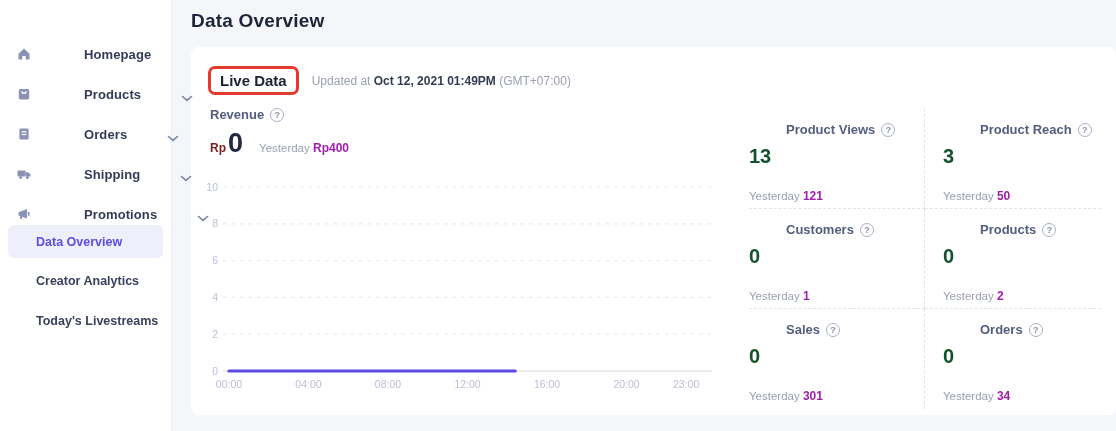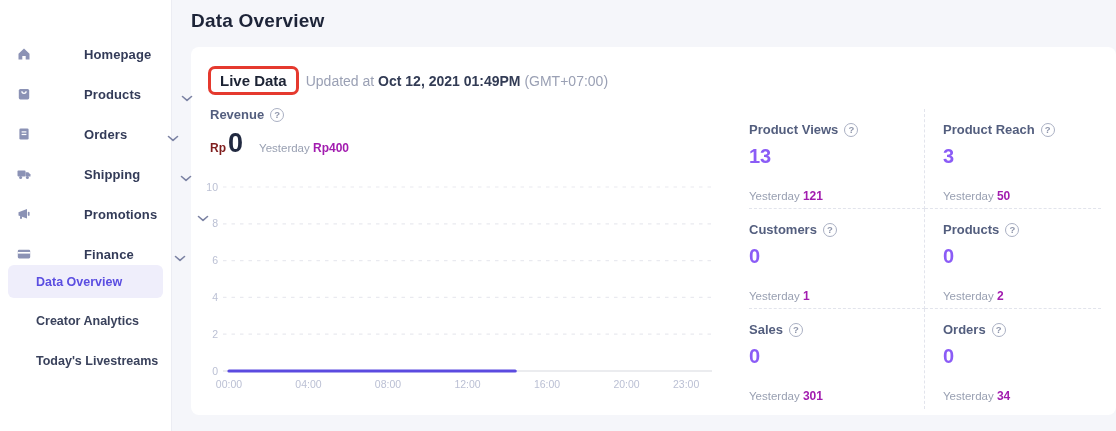--- a/index.html
+++ b/index.html
@@ -39,21 +39,21 @@
   .card {
     position:absolute; left:18px; top:47px; width:925px; height:368px;
     background:#ffffff; border-radius:8px;
   }
   
   .live-row { position:absolute; left:17px; top:19px; display:flex; align-items:center; }
   .live-box {
     border:3px solid #e5392e; border-radius:7px; padding:3px 9px;
     font-size:15px; font-weight:800; color:#1c2334;
   }
-  .updated { margin-left:7px; font-size:14px; color:#9aa0b4; }
+  .updated { margin-left:13px; font-size:12px; color:#9aa0b4; }
   .updated b { color:#333c55; font-weight:800; }
   
   .chart-section { position:absolute; left:4px; top:60px; width:527px; height:350px; }
   .rev-label-row { margin-left:15px; display:flex; align-items:center; }
   .metric-label, .rev-label { font-size:13px; font-weight:600; color:#535e7e;text-align:center; }
   .help-icon {
     display:inline-flex; align-items:center; justify-content:center;
     width:14px; height:14px; margin-left:6px;
     border:1px solid #aab0c3; border-radius:50%;
     font-size:9.5px; font-weight:700; color:#8f96ab; cursor:pointer;
@@ -67,22 +67,22 @@
   .chart-svg { position:absolute; left:0; top:72px; }
   
   .metrics-grid {
     position:absolute; left:558px; top:62px; width:352px;
     display:grid; grid-template-columns:176px 176px; grid-auto-rows:100px;
   }
   .metric-cell { padding-top:13px; }
   .metric-cell.c0 { border-right:1px dashed #e2e4ec; }
   .metric-cell.c1 { padding-left:18px; }
   .metric-cell.rb { border-bottom:1px dashed #e2e4ec; }
-  .metric-label-row { display:flex; align-items:center; }
-  .metric-value { font-size:20px; font-weight:800; color:#8b5cf6; margin-top:8px; line-height:1.1; }
+  .metric-label-row { display:flex; align-items:center;margin-left:37px; }
+  .metric-value { font-size:20px; font-weight:800; color:#14532d; margin-top:8px; line-height:1.1; }
   .metric-yesterday { margin-top:22px; }
 </style>
 </head>
 <body>
 
 <aside class="sidebar">
 
   <div class="nav-item">
     <span class="nav-icon">
       <svg width="16" height="16" viewBox="0 0 16 16">
@@ -149,34 +149,20 @@
         </svg>
     </span>
     <span class="nav-label">Promotions</span>
     <span class="nav-chevron">
       <svg width="12" height="7" viewBox="0 0 12 7">
           <polyline points="1.5,1.5 6,5.3 10.5,1.5" fill="none" stroke="#7b82a3" stroke-width="1.6" stroke-linecap="round" stroke-linejoin="round"></polyline>
         </svg>
     </span>
   </div>
 
-  <div class="nav-item">
-    <span class="nav-icon">
-      <svg width="16" height="16" viewBox="0 0 16 16">
-          <rect x="1.8" y="3.8" width="12.4" height="8.6" rx="1.3" fill="#8b92b5"></rect>
-          <rect x="1.8" y="6" width="12.4" height="1.6" fill="#ffffff"></rect>
-        </svg>
-    </span>
-    <span class="nav-label">Finance</span>
-    <span class="nav-chevron">
-      <svg width="12" height="7" viewBox="0 0 12 7">
-          <polyline points="1.5,1.5 6,5.3 10.5,1.5" fill="none" stroke="#7b82a3" stroke-width="1.6" stroke-linecap="round" stroke-linejoin="round"></polyline>
-        </svg>
-    </span>
-  </div>
 
 
   <div class="nav-sub active">
     <span>Data Overview</span>
   </div>
   <div class="nav-sub">
     <span>Creator Analytics</span>
   </div>
   <div class="nav-sub">
     <span>Today's Livestreams</span>

